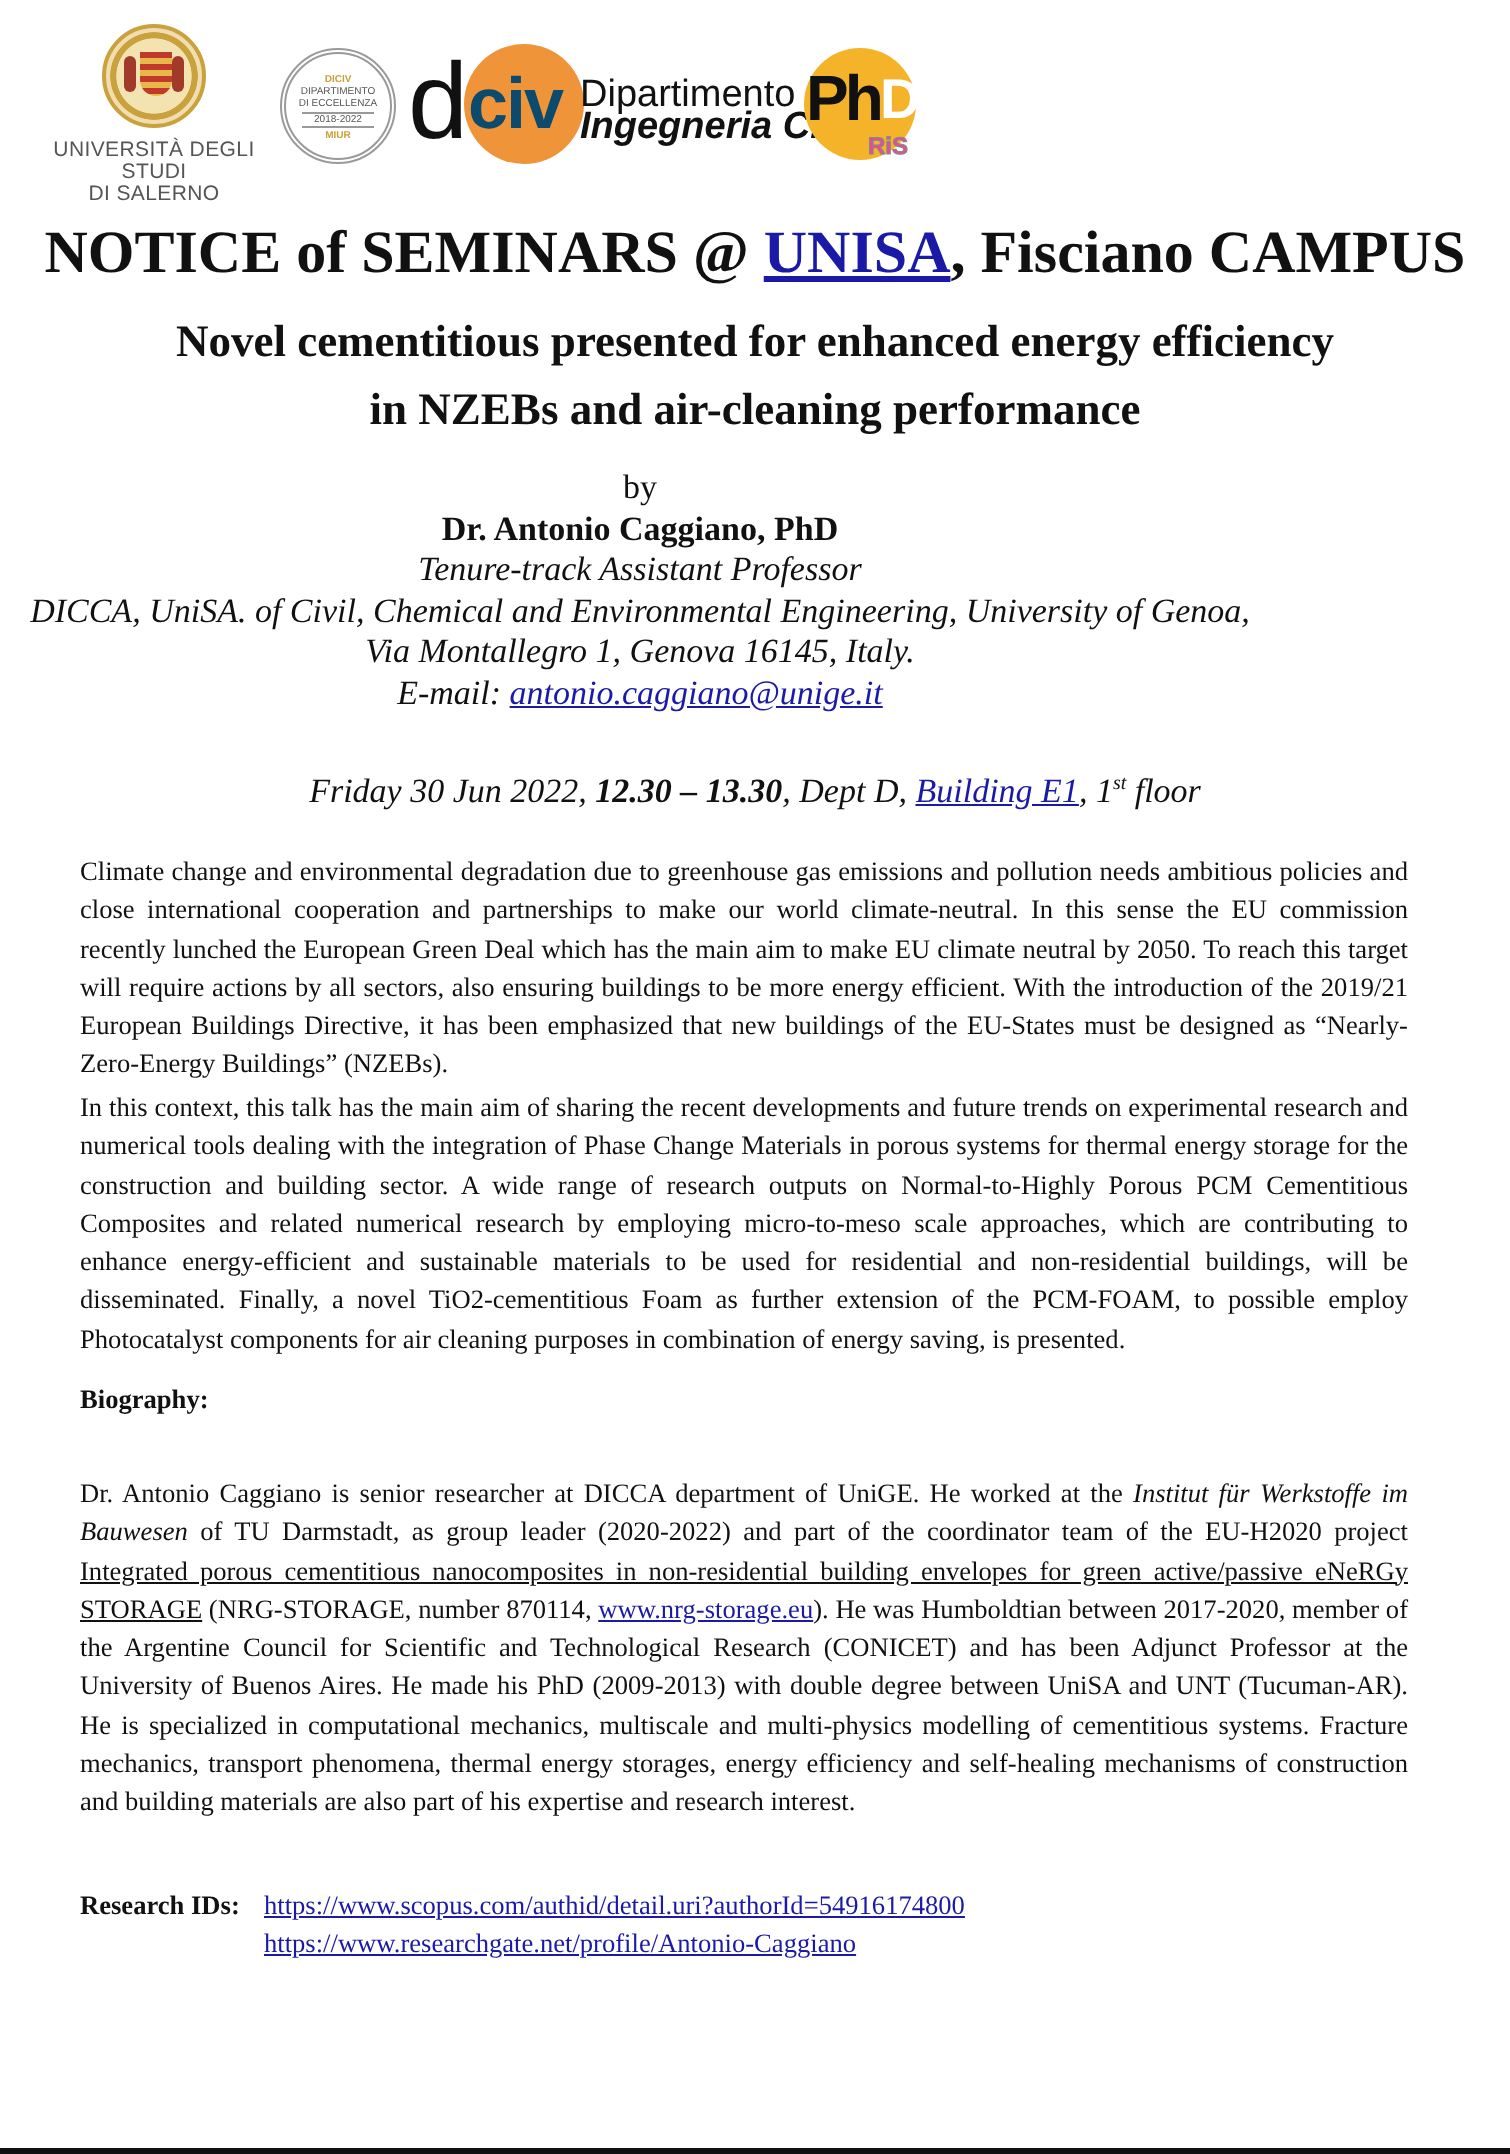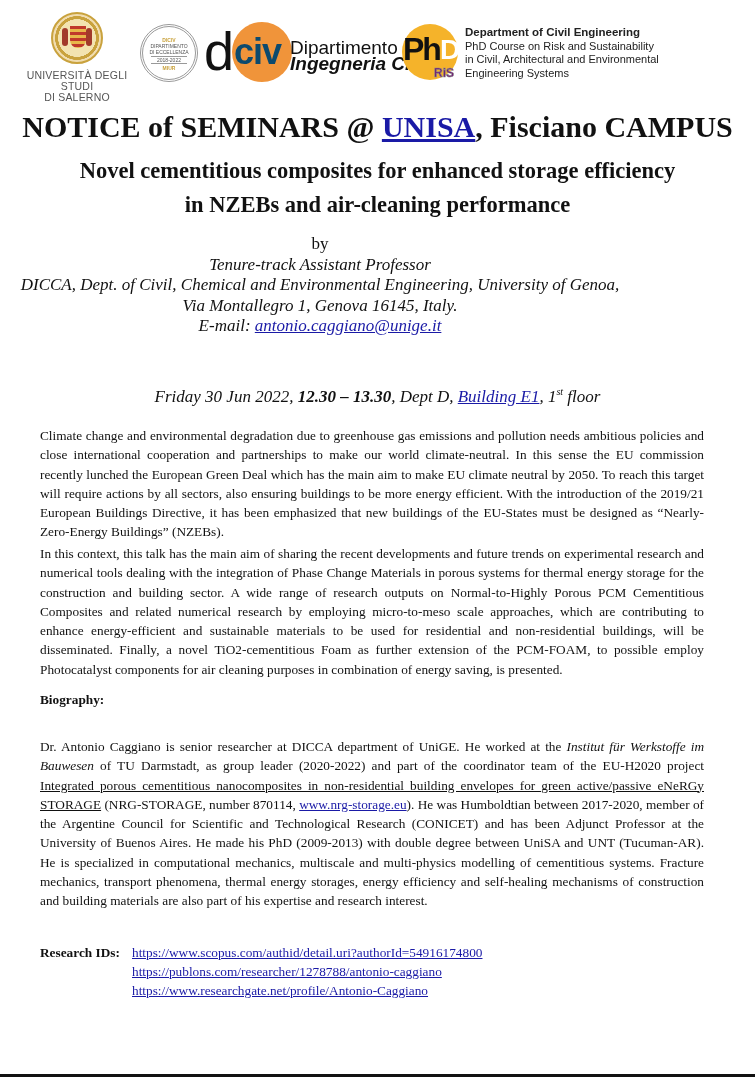--- a/index.html
+++ b/index.html
@@ -38,21 +38,21 @@
                 font-size: 19px; line-height: 16px; color: #111; }
   .diciv-text .b { font-weight: bold; font-style: italic; }
 
   .phd { position: absolute; left: 400px; top: 22px; width: 62px; height: 60px; }
   .phd .circle { position: absolute; left: 2px; top: 2px; width: 56px; height: 56px; border-radius: 50%; background: #f5b32a; }
   .phd .ph { position: absolute; left: 3px; top: 10px; font-family: "Liberation Sans", "DejaVu Sans", sans-serif;
              font-weight: bold; font-size: 32px; line-height: 34px; color: #111; letter-spacing: -2px; }
   .phd .D { position: absolute; left: 40px; top: 12px; font-family: "Liberation Sans", "DejaVu Sans", sans-serif;
             font-weight: bold; font-size: 28px; color: #fff; }
   .phd .ris { position: absolute; left: 34px; top: 44px; font-family: "Liberation Sans", "DejaVu Sans", sans-serif;
-              font-size: 12px; color: #701a75; font-weight: bold; -webkit-text-stroke: 0.6px #888; }
+              font-size: 12px; color: #ec4899; font-weight: bold; -webkit-text-stroke: 0.6px #888; }
   .phd-text { position: absolute; left: 465px; top: 26px; font-family: "Liberation Sans", "DejaVu Sans", sans-serif;
               font-size: 11px; line-height: 13.7px; color: #222; }
   .phd-text .b { font-weight: bold; font-size: 11.5px; }
 
   
   .notice { position: absolute; left: 0; top: 110px; width: 755px; text-align: center; font-weight: bold; font-size: 30px; }
   .title { position: absolute; left: 0; top: 154px; width: 755px; text-align: center; font-weight: bold; font-size: 22.5px; line-height: 34px; }
 
   .speaker { position: absolute; left: 0; top: 234px; width: 640px; text-align: center; font-size: 17px; line-height: 20.5px; }
   .speaker .name { font-weight: bold; }
@@ -110,41 +110,36 @@
     <div>Dipartimento di</div>
     <div class="b">Ingegneria Civile</div>
   </div>
 
   <div class="phd">
     <div class="circle"></div>
     <div class="ph">Ph</div>
     <div class="D">D</div>
     <div class="ris">RiS</div>
   </div>
-  <div class="phd-text">
-    <div class="b">Department of Civil Engineering</div>
-    <div>PhD Course on Risk and Sustainability</div>
-    <div>in Civil, Architectural and Environmental</div>
-    <div>Engineering Systems</div>
-  </div>
 </div>
 
 <div class="notice">
   <span>NOTICE of SEMINARS @ </span><a href="#">UNISA</a><span>, Fisciano CAMPUS</span>
 </div>
 
 <div class="title">
-  <div>Novel cementitious composites for enhanced storage efficiency</div>
+  <div>Novel cementitious presented for enhanced energy efficiency</div>
   <div>in NZEBs and air-cleaning performance</div>
 </div>
 
 <div class="speaker">
   <div>by</div>
+  <div class="name">Dr. Antonio Caggiano, PhD</div>
   <div class="it">Tenure-track Assistant Professor</div>
-  <div class="it">DICCA, Dept. of Civil, Chemical and Environmental Engineering, University of Genoa,</div>
+  <div class="it">DICCA, UniSA. of Civil, Chemical and Environmental Engineering, University of Genoa,</div>
   <div class="it">Via Montallegro 1, Genova 16145, Italy.</div>
   <div class="it">
     <span>E-mail: </span><a href="#">antonio.caggiano@unige.it</a>
   </div>
 </div>
 
 <div class="when">
   <span>Friday 30 Jun 2022, </span><b>12.30 – 13.30</b><span>, Dept D, </span><a href="#">Building E1</a><span>, 1</span><sup>st</sup><span> floor</span>
 </div>
 
@@ -153,18 +148,17 @@
 
 <div class="bio-h">Biography:</div>
 <div class="para bio">
   <span>Dr. Antonio Caggiano is senior researcher at DICCA department of UniGE. He worked at the </span><i>Institut für Werkstoffe im Bauwesen</i><span> of TU Darmstadt, as group leader (2020-2022) and part of the coordinator team of the EU-H2020 project </span><span class="ul">Integrated porous cementitious nanocomposites in non-residential building envelopes for green active/passive eNeRGy STORAGE</span><span> (NRG-STORAGE, number 870114, </span><a href="#">www.nrg-storage.eu</a><span>). He was Humboldtian between 2017-2020, member of the Argentine Council for Scientific and Technological Research (CONICET) and has been Adjunct Professor at the University of Buenos Aires. He made his PhD (2009-2013) with double degree between UniSA and UNT (Tucuman-AR). He is specialized in computational mechanics, multiscale and multi-physics modelling of cementitious systems. Fracture mechanics, transport phenomena, thermal energy storages, energy efficiency and self-healing mechanisms of construction and building materials are also part of his expertise and research interest.</span>
 </div>
 
 <div class="rids">
   <div class="label">Research IDs:</div>
   <div class="links">
     <a href="#">https://www.scopus.com/authid/detail.uri?authorId=54916174800</a>
-    <a href="#">https://publons.com/researcher/1278788/antonio-caggiano</a>
     <a href="#">https://www.researchgate.net/profile/Antonio-Caggiano</a>
   </div>
 </div>
 
 <div class="bottom-rule"></div>
 
 </body></html>

